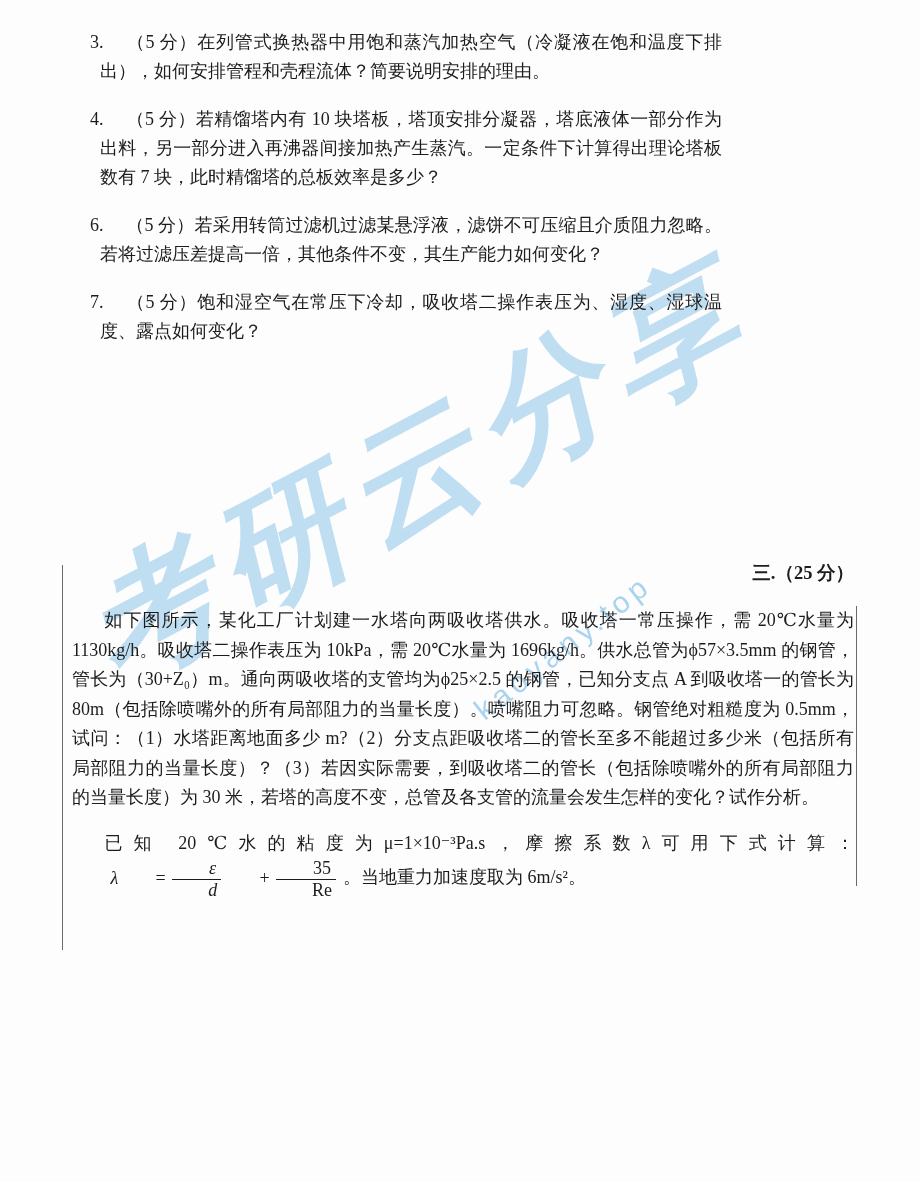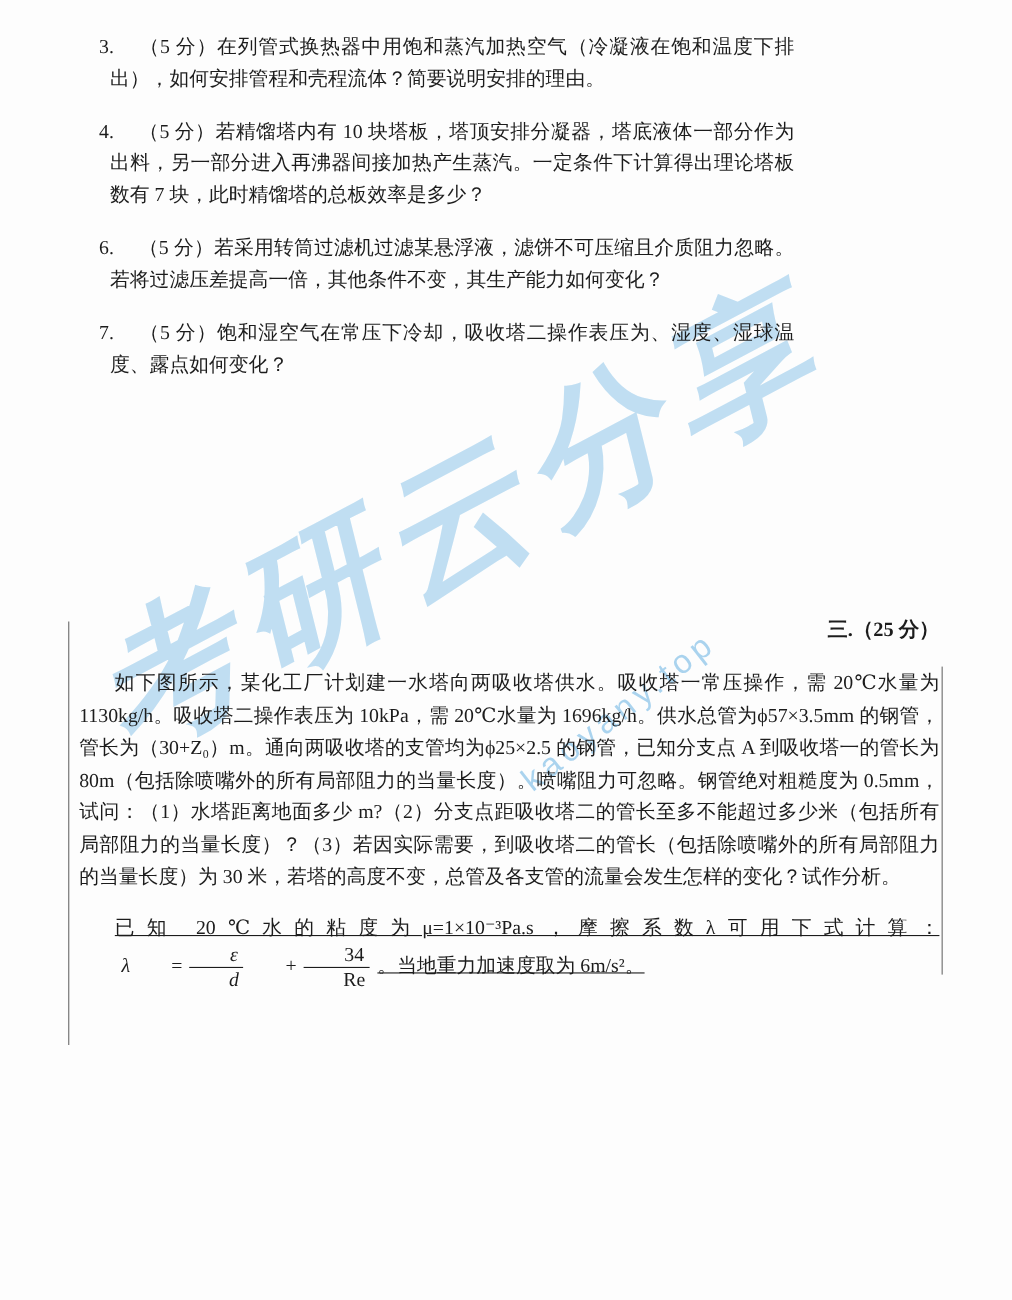--- a/index.html
+++ b/index.html
@@ -50,21 +50,21 @@
   .section { position:absolute; left:0; top:558px; width:920px; z-index:1; }
   .sec-head {
     margin:0 66px 18px 96px;
     font-size:18.5px; font-weight:bold; line-height:30px;text-align:right;
   }
   .sec-para {
     margin:0 66px 0 72px;
     font-size:18px; line-height:29.5px;
     text-align:justify; text-indent:1.8em;
   }
-  .sec-para.second { margin-top:16px;text-decoration:underline; }
+  .sec-para.second { margin-top:16px; }
 
   
   .formula {
     display:inline-flex; align-items:center;
     vertical-align:middle; margin:0 6px;
     font-size:18px;
   }
   .f-var { font-style:italic; }
   .f-eq, .f-plus { margin:0 5px; }
   .frac { display:inline-flex; flex-direction:column; align-items:center; line-height:1.15; }
@@ -118,21 +118,21 @@
     <p class="sec-para second">
       <span>已知 20℃水的粘度为μ=1×10⁻³Pa.s，摩擦系数λ可用下式计算：</span><span class="formula">
           <span class="f-var">λ</span>
           <span class="f-eq">=</span>
           <span class="frac">
             <span class="num f-var">ε</span>
             <span class="den f-var">d</span>
           </span>
           <span class="f-plus">+</span>
           <span class="frac">
-            <span class="num">34</span>
+            <span class="num">35</span>
             <span class="den">Re</span>
           </span>
         </span><span>。当地重力加速度取为 6m/s²。</span>
     </p>
 
   </div>
 
 </div>
 
 </body></html>

